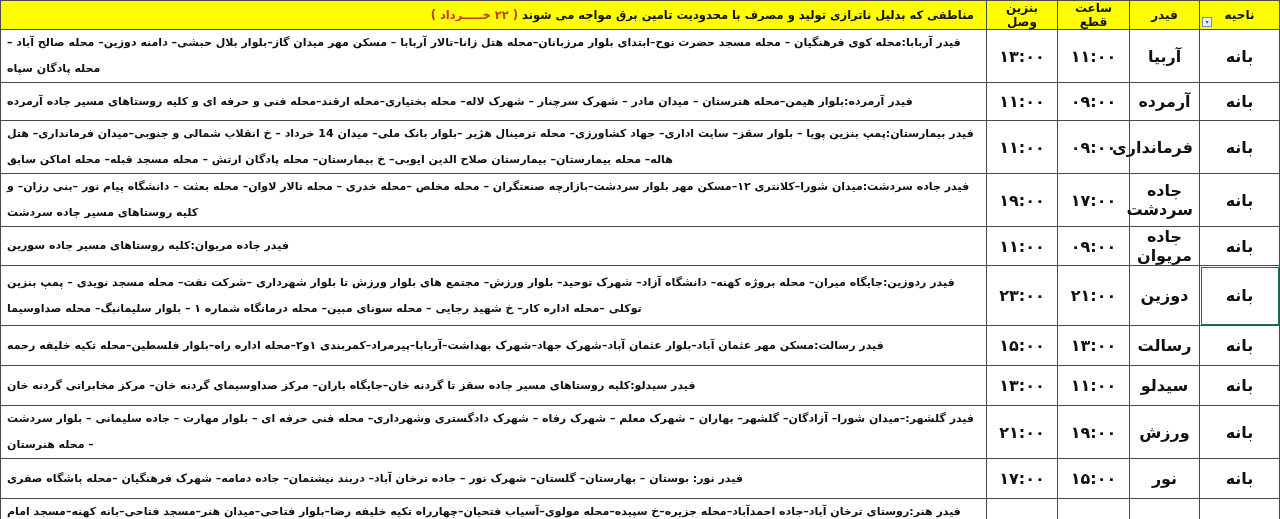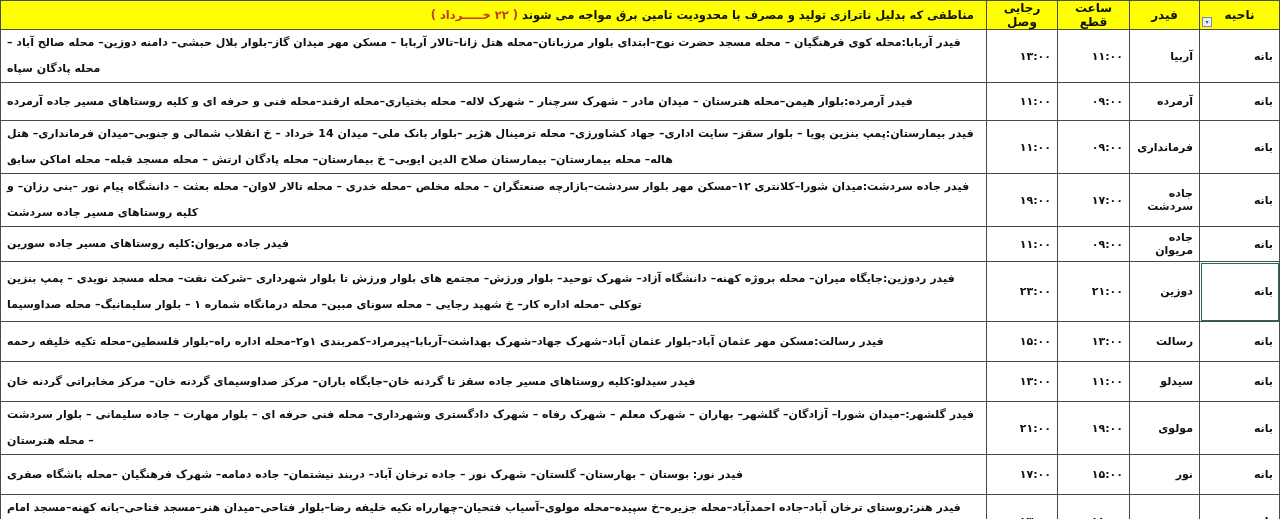--- a/index.html
+++ b/index.html
@@ -25,21 +25,21 @@
   }
   th.col-title { text-align: right !important; padding-right: 12px !important; font-size: 11.5px !important; }
   .title-date { color: #c0392b; }
   th.col-region { position: relative; }
   .filter-btn {
     position: absolute; left: 2px; bottom: 2px;
     width: 8px; height: 8px;
     border: 1px solid #7a8cb0; background: #e8eef8;
     font-size: 6px; line-height: 8px; text-align: center; color: #3355aa;
   }
-  td.c-region, td.c-feeder, td.c-time { text-align: right; font-size: 11px; }
+  td.c-region, td.c-feeder, td.c-time { text-align: center; font-size: 16px; }
   td.c-desc { text-align: left; font-size: 11px; line-height: 26px; padding-right: 10px; }
   tr.selected td.c-region { outline: 1px solid #1e7145; outline-offset: -2px; }
 </style>
 </head>
 <body>
 
 <table class="sched">
   <colgroup>
     <col style="width:80px">
     <col style="width:70px">
@@ -48,21 +48,21 @@
     <col>
   </colgroup>
   <thead>
     <tr>
       <th class="col-region">
         <span>ناحیه</span>
         <span class="filter-btn">▾</span>
       </th>
       <th>فیدر</th>
       <th>ساعت قطع</th>
-      <th>رجایی وصل</th>
+      <th>بنزین وصل</th>
       <th class="col-title">
         <span>مناطقی که بدلیل ناترازی تولید و مصرف با محدودیت تامین برق مواجه می شوند</span>
         <span class="title-date">( ۲۲ خـــــرداد )</span>
       </th>
     </tr>
   </thead>
   <tbody id="rows">
       <tr style="height: 41px;">
     <td class="c-region">بانه</td>
     <td class="c-feeder">آربیا</td>
@@ -114,21 +114,21 @@
   </tr>
       <tr style="height: 40px;">
     <td class="c-region">بانه</td>
     <td class="c-feeder">سیدلو</td>
     <td class="c-time">۱۱:۰۰</td>
     <td class="c-time">۱۳:۰۰</td>
     <td class="c-desc">فیدر سیدلو:کلیه روستاهای مسیر جاده سقز تا گردنه خان–جایگاه باران– مرکز صداوسیمای گردنه خان– مرکز مخابراتی گردنه خان</td>
   </tr>
       <tr style="height: 40px;">
     <td class="c-region">بانه</td>
-    <td class="c-feeder">مولوی</td>
+    <td class="c-feeder">ورزش</td>
     <td class="c-time">۱۹:۰۰</td>
     <td class="c-time">۲۱:۰۰</td>
     <td class="c-desc">فیدر گلشهر:–میدان شورا– آزادگان– گلشهر– بهاران – شهرک معلم – شهرک رفاه – شهرک دادگستری وشهرداری– محله فنی حرفه ای – بلوار مهارت – جاده سلیمانی – بلوار سردشت – محله هنرستان</td>
   </tr>
       <tr style="height: 40px;">
     <td class="c-region">بانه</td>
     <td class="c-feeder">نور</td>
     <td class="c-time">۱۵:۰۰</td>
     <td class="c-time">۱۷:۰۰</td>
     <td class="c-desc">فیدر نور: بوستان – بهارستان– گلستان– شهرک نور – جاده ترخان آباد– دربند نیشتمان– جاده دمامه– شهرک فرهنگیان –محله باشگاه صفری</td>

